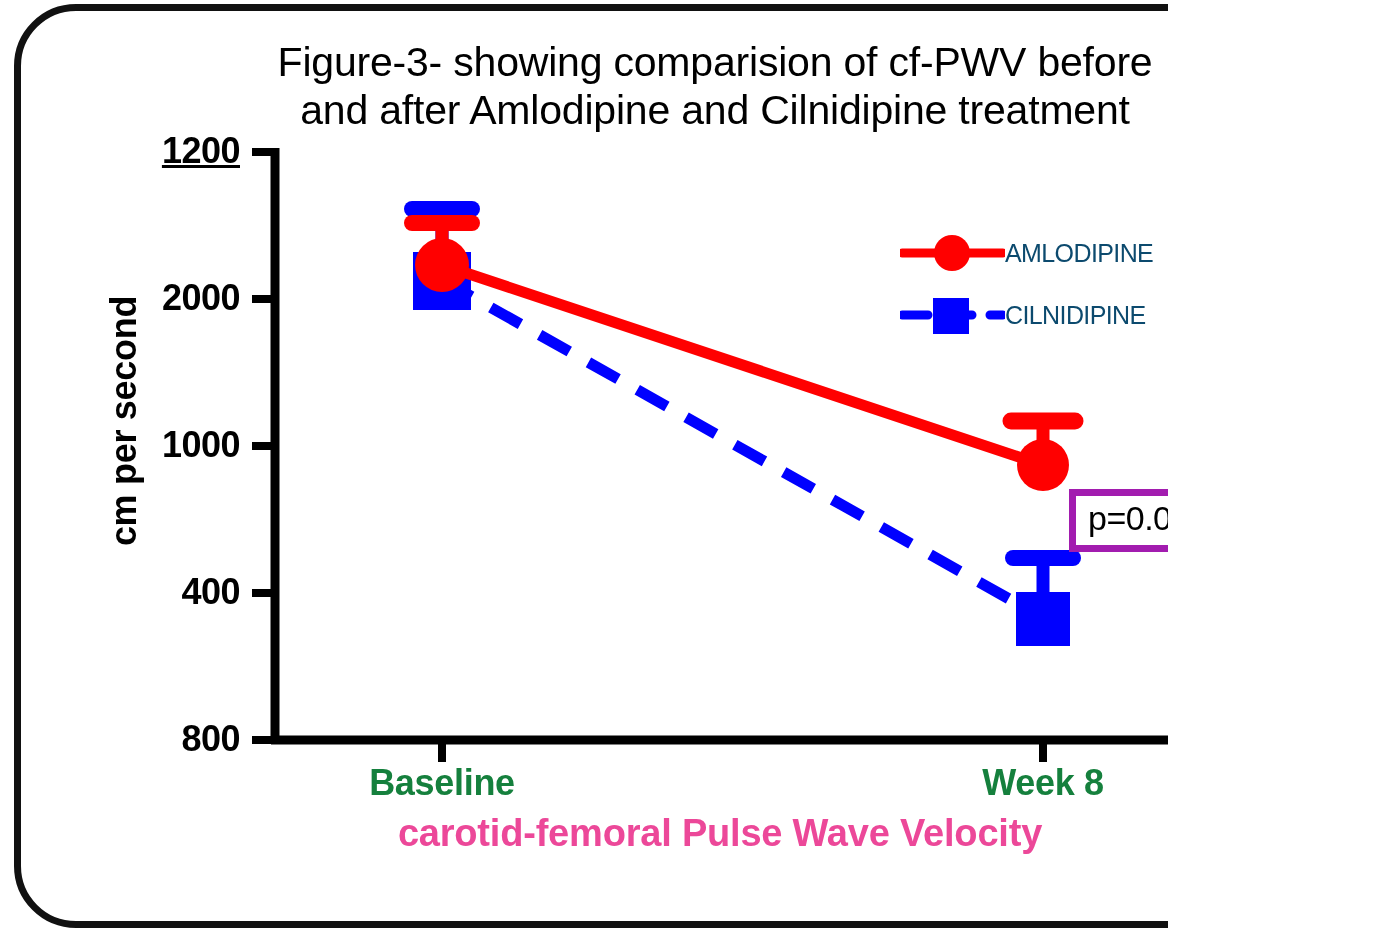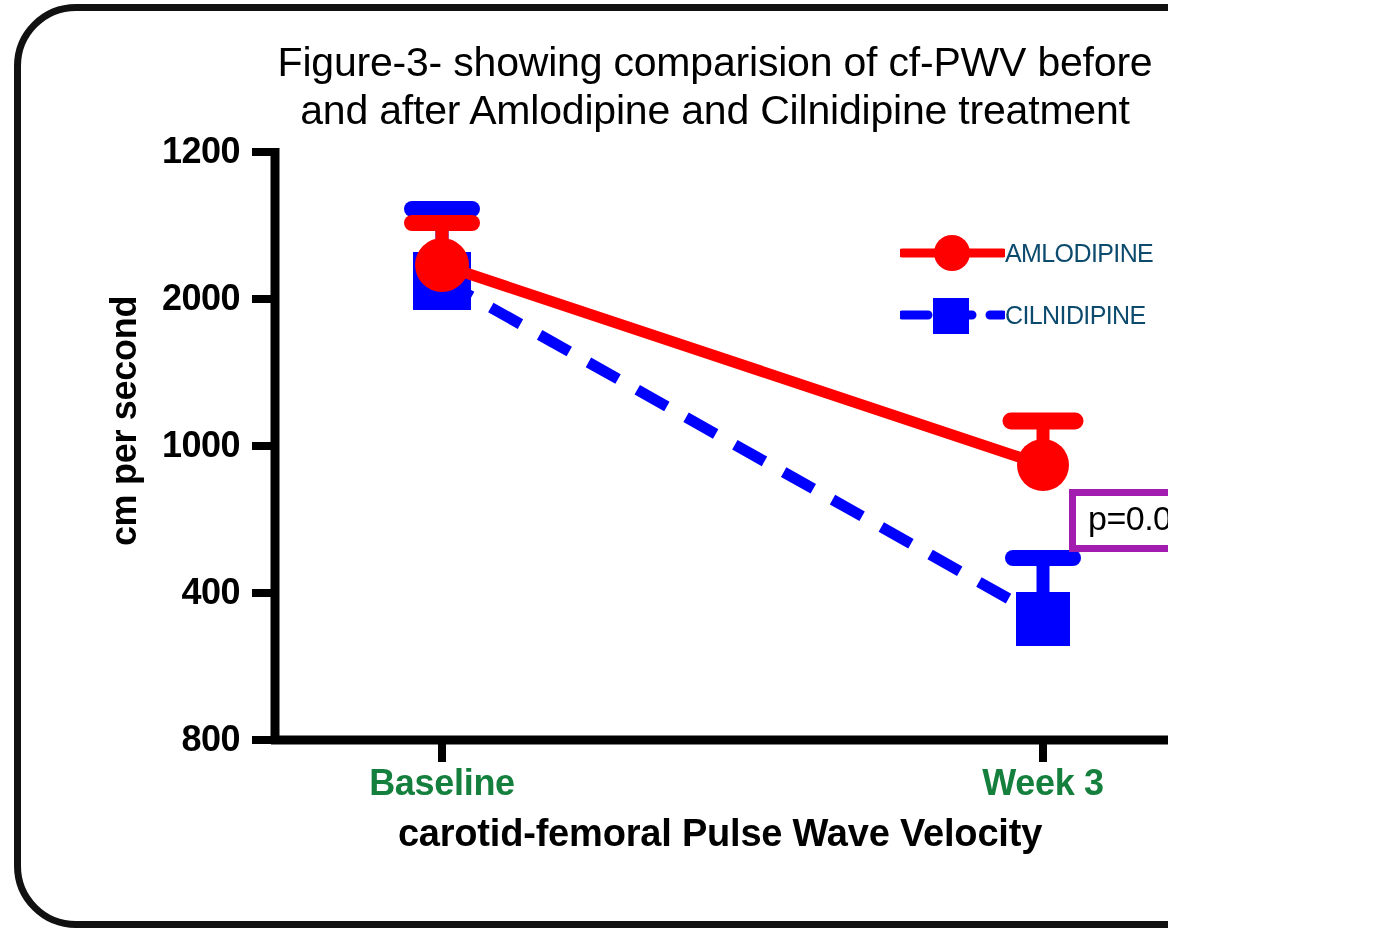--- a/index.html
+++ b/index.html
@@ -89,21 +89,21 @@
   
   #xlabel {
     position: absolute;
     left: 250px;
     top: 812px;
     width: 940px;
     text-align: center;
     font-family: "Liberation Sans", sans-serif;
     font-size: 38px;
     font-weight: bold;
-    color: #000000;
+    color: #ec4899;
     letter-spacing: -0.2px;
   }
   
   #legend {
     position: absolute;
     left: 900px;
     top: 222px;
     width: 320px;
   }
   .legend-row {
@@ -190,30 +190,30 @@
       <line x1="442" y1="265" x2="442" y2="223" stroke="#ff0000" stroke-width="13"></line>
       <line x1="412" y1="223" x2="472" y2="223" stroke="#ff0000" stroke-width="16" stroke-linecap="round"></line>
       <line x1="1043" y1="465" x2="1043" y2="421" stroke="#ff0000" stroke-width="13"></line>
       <line x1="1011" y1="421" x2="1075" y2="421" stroke="#ff0000" stroke-width="17" stroke-linecap="round"></line>
 
       <circle cx="442" cy="265" r="27" fill="#ff0000"></circle>
       <circle cx="1043" cy="465" r="26" fill="#ff0000"></circle>
     </g>
   </svg>
 
-  <div class="ytick-label" style="left:140px; top:130px;">1200</div>
+  <div class="ytick-label" style="left:140px; top:130px;text-decoration:underline;">1200</div>
   <div class="ytick-label" style="left:140px; top:277px;">2000</div>
   <div class="ytick-label" style="left:140px; top:424px;">1000</div>
   <div class="ytick-label" style="left:140px; top:571px;">400</div>
   <div class="ytick-label" style="left:140px; top:718px;text-align:right;">800</div>
 
   <div id="ylabel">cm per second</div>
 
   <div class="xtick-label" style="left:292px; top:762px; width:300px;">Baseline</div>
-  <div class="xtick-label" style="left:893px; top:762px; width:300px;">Week 3</div>
+  <div class="xtick-label" style="left:893px; top:762px; width:300px;">Week 8</div>
 
   <div id="xlabel">carotid-femoral Pulse Wave Velocity</div>
 
   <div id="legend">
     <div class="legend-row">
       <div class="legend-key">
         <svg width="105" height="40">
           <line x1="2" y1="20" x2="103" y2="20" stroke="#ff0000" stroke-width="9" stroke-linecap="round"></line>
           <circle cx="52" cy="20" r="18" fill="#ff0000"></circle>
         </svg>

